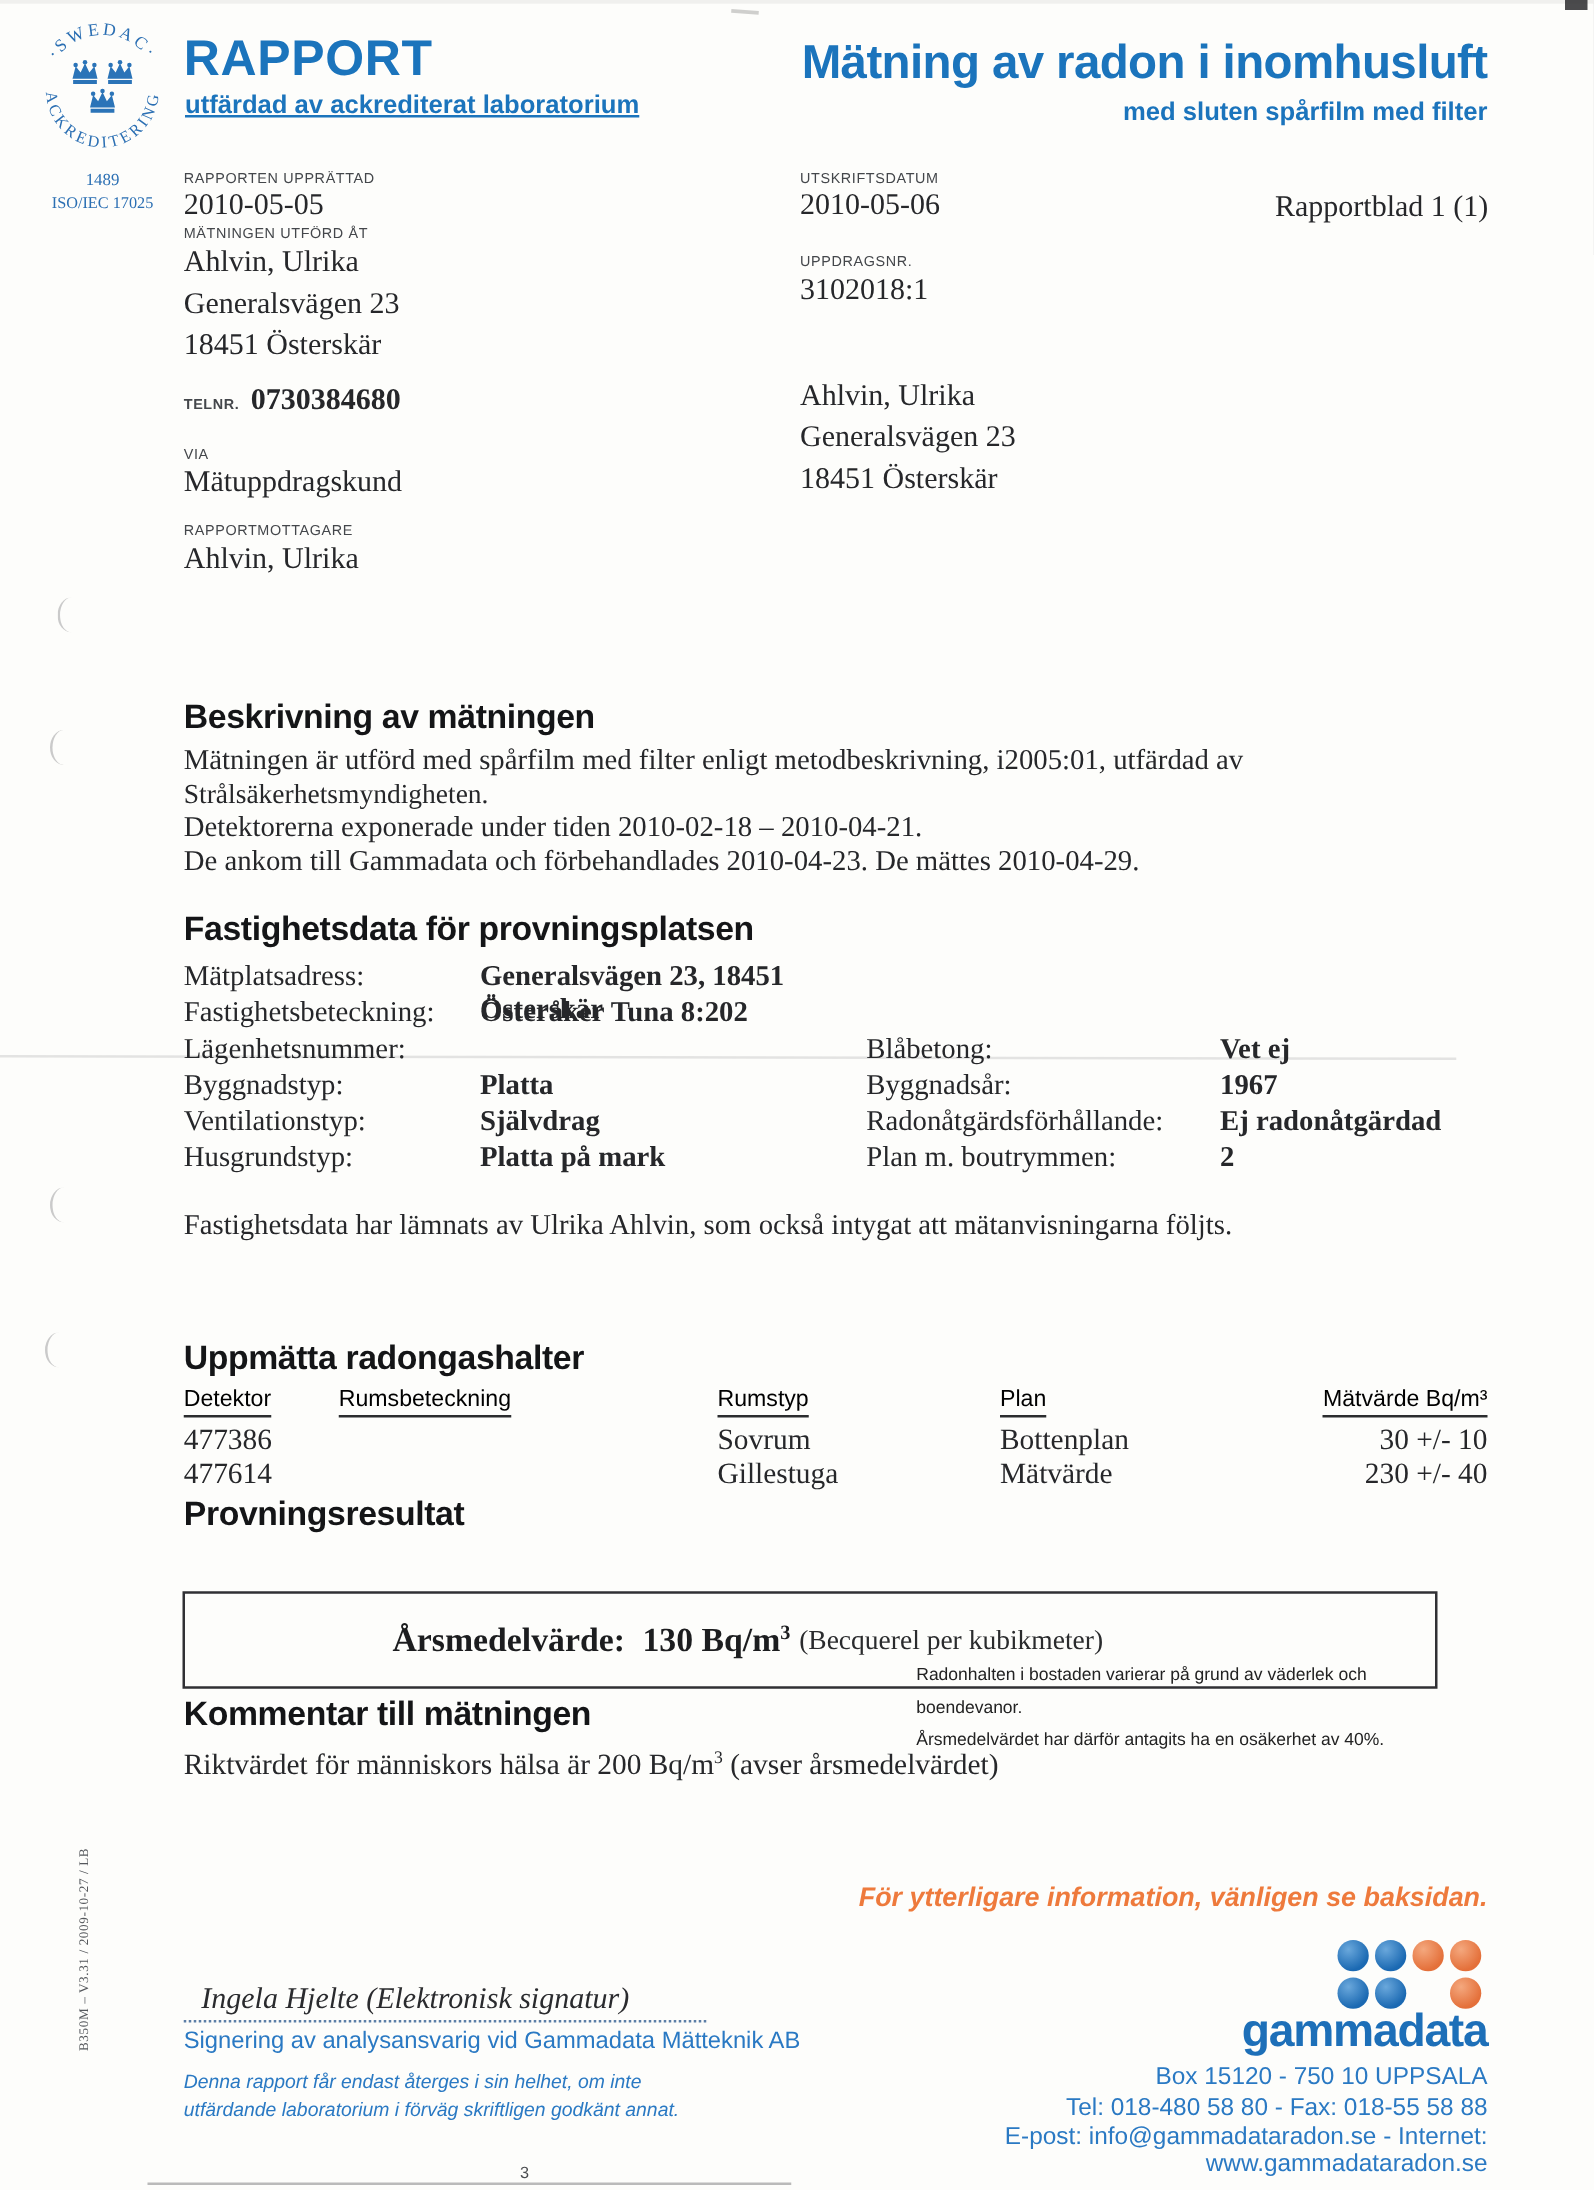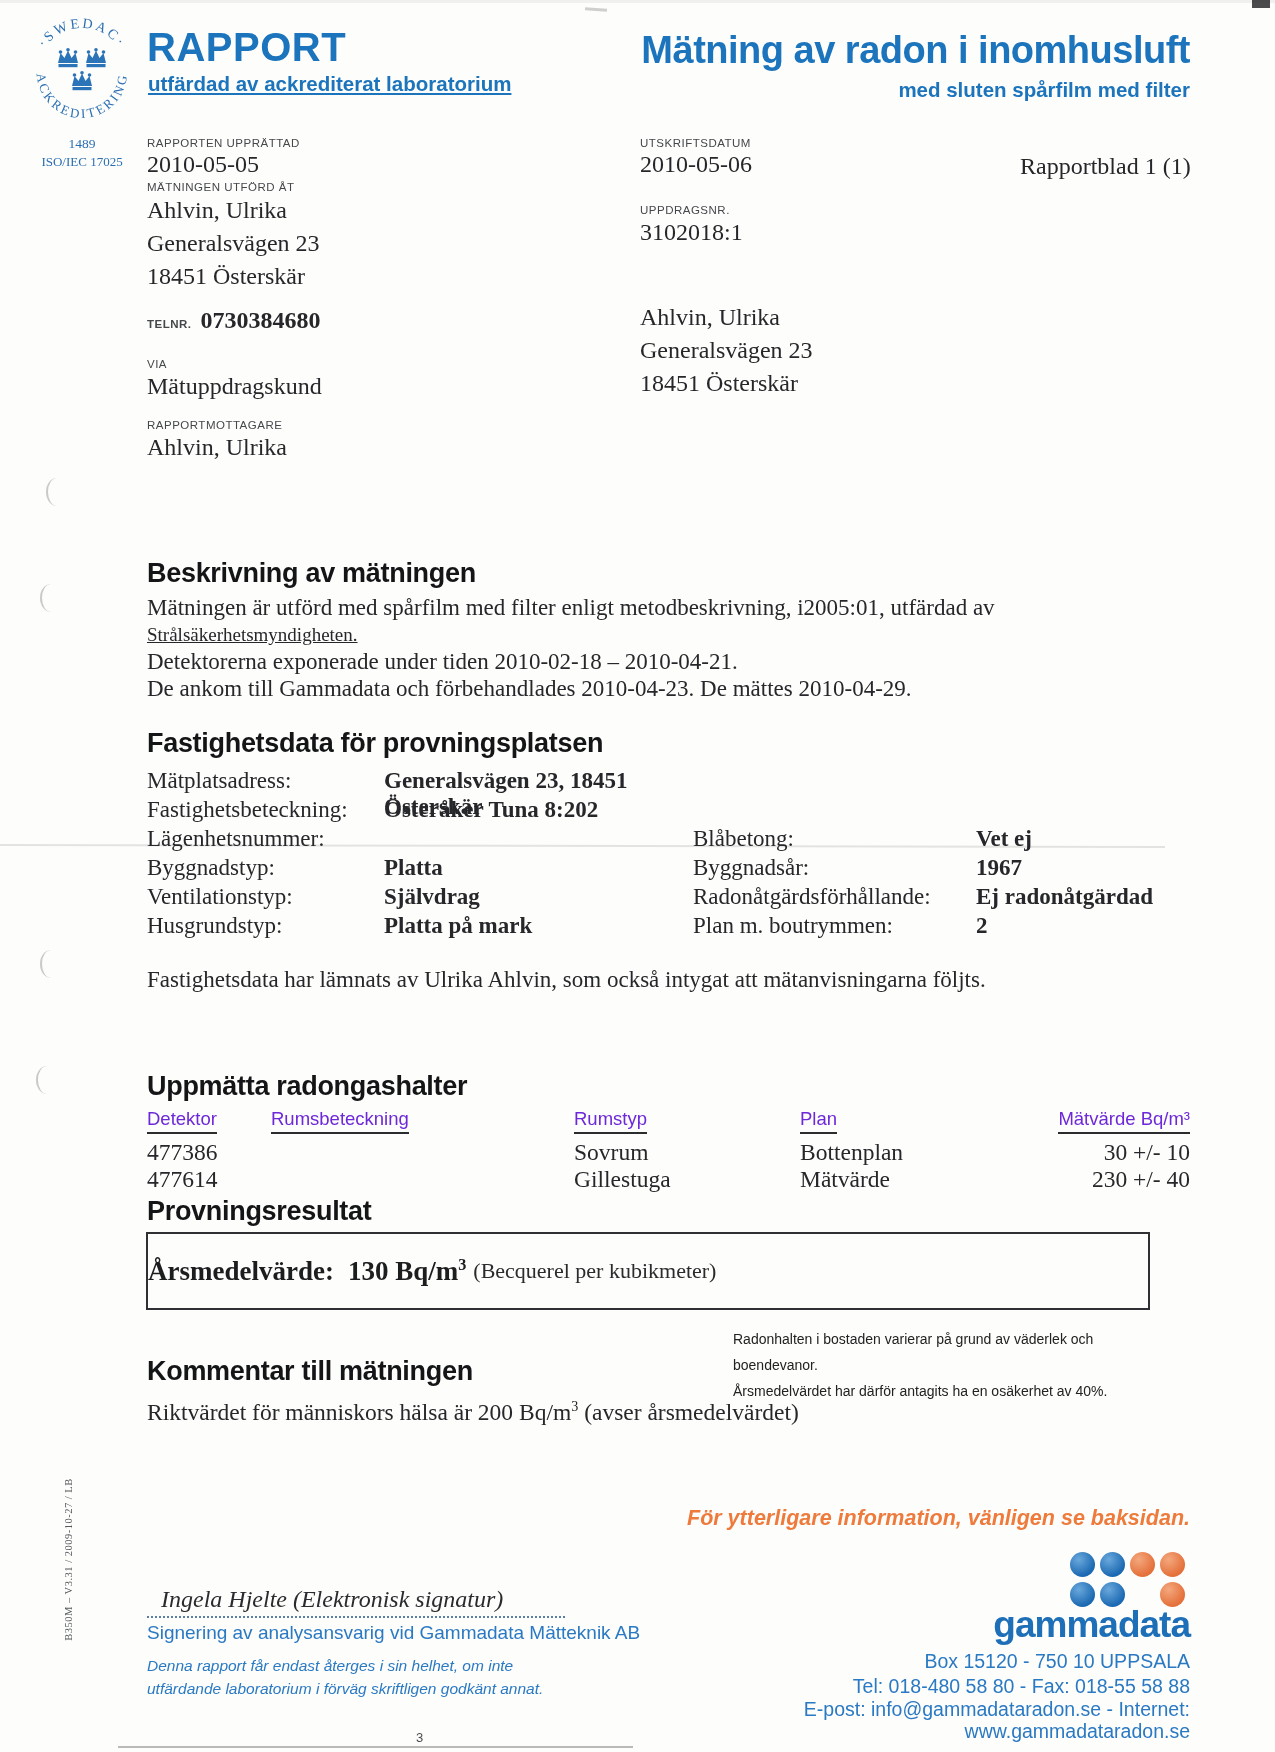--- a/index.html
+++ b/index.html
@@ -11,29 +11,29 @@
   .h-sec{font-size:27px;font-weight:700;color:#141517;letter-spacing:-.3px;line-height:30px;}
   .blue{color:#1b74bc;}
   .brand-title{font-size:40px;font-weight:700;letter-spacing:.5px;line-height:42px;}
   .doc-title{font-size:38px;font-weight:700;letter-spacing:-.5px;line-height:44px;}
   .subtle{font-size:20.5px;font-weight:700;line-height:24px;}
   .prop-row{display:flex;height:29px;font-family:"Liberation Serif","DejaVu Serif",serif;font-size:23px;color:#26272a;}
   .prop-c1{width:237px;flex:none;}
   .prop-c2{width:309px;flex:none;font-weight:700;}
   .prop-c3{width:283px;flex:none;}
   .prop-c4{flex:1;font-weight:700;}
-  .mt-head{display:flex;font-size:18.5px;color:#6d28d9;}
+  .mt-head{display:flex;font-size:18.5px;color:#000000;}
   .mt-row{display:flex;font-family:"Liberation Serif","DejaVu Serif",serif;font-size:23.5px;color:#26272a;height:27px;}
   .mc1{width:124px;flex:none;}
   .mc2{width:303px;flex:none;}
   .mc3{width:226px;flex:none;}
   .mc4{width:242px;flex:none;}
   .mc5{width:148px;flex:none;text-align:right;}
   .uline{border-bottom:2px solid #2b2c2e;display:inline-block;padding-bottom:2px;}
-  .result-box{border:2px solid #303034;display:flex;align-items:center;box-sizing:border-box;}
+  .result-box{border:2px solid #303034;display:flex;align-items:center;padding-left:166px;box-sizing:border-box;margin-top:41px;}
   .rb-bold{font-family:"Liberation Serif","DejaVu Serif",serif;font-weight:700;font-size:27px;color:#1c1d1f;}
   .rb-reg{font-family:"Liberation Serif","DejaVu Serif",serif;font-size:22px;color:#2a2b2d;}
   sup{font-size:60%;}
   .note-sm{font-size:14px;line-height:26px;color:#222;}
   .orange-line{color:#ee7a3c;font-size:21.5px;font-weight:700;font-style:italic;text-align:right;}
   .dot{width:25px;height:25px;border-radius:50%;position:absolute;}
   .dot-blue{background:radial-gradient(circle at 35% 30%,#6aa8dc,#1b69b2 70%);}
   .dot-orange{background:radial-gradient(circle at 35% 30%,#f4a87e,#e4703a 70%);}
   .wordmark{font-size:37px;font-weight:700;letter-spacing:-1px;color:#1d6fb8;text-align:right;line-height:38px;}
   .contact{font-size:19.5px;color:#2a79c3;text-align:right;line-height:22px;}
@@ -129,21 +129,21 @@
   <div class="abs lbl" style="left:640px;top:204px;">UPPDRAGSNR.</div>
   <div class="abs serif" style="left:640px;top:218px;">3102018:1</div>
   <div class="abs serif" style="left:640px;top:303px;">Ahlvin, Ulrika</div>
   <div class="abs serif" style="left:640px;top:336px;">Generalsvägen 23</div>
   <div class="abs serif" style="left:640px;top:369px;">18451 Österskär</div>
 
   <div class="abs" style="left:147px;top:558px;width:940px;">
     <div class="h-sec">Beskrivning av mätningen</div>
     <div style="margin-top:6px;">
       <div class="serif" style="font-size:23px;line-height:27px;">Mätningen är utförd med spårfilm med filter enligt metodbeskrivning, i2005:01, utfärdad av</div>
-      <div class="serif" style="font-size:19px;line-height:27px;text-decoration:underline;">Strålsäkerhetsmyndigheten.</div>
+      <div class="serif" style="font-size:22px;line-height:27px;">Strålsäkerhetsmyndigheten.</div>
       <div class="serif" style="font-size:23px;line-height:27px;">Detektorerna exponerade under tiden 2010-02-18 – 2010-04-21.</div>
       <div class="serif" style="font-size:23px;line-height:27px;">De ankom till Gammadata och förbehandlades 2010-04-23. De mättes 2010-04-29.</div>
     </div>
   </div>
 
   <div class="abs" style="left:147px;top:728px;width:1043px;">
     <div class="h-sec">Fastighetsdata för provningsplatsen</div>
     <div style="margin-top:10px;">
       <div class="prop-row">
         <span class="prop-c1">Mätplatsadress:</span>

